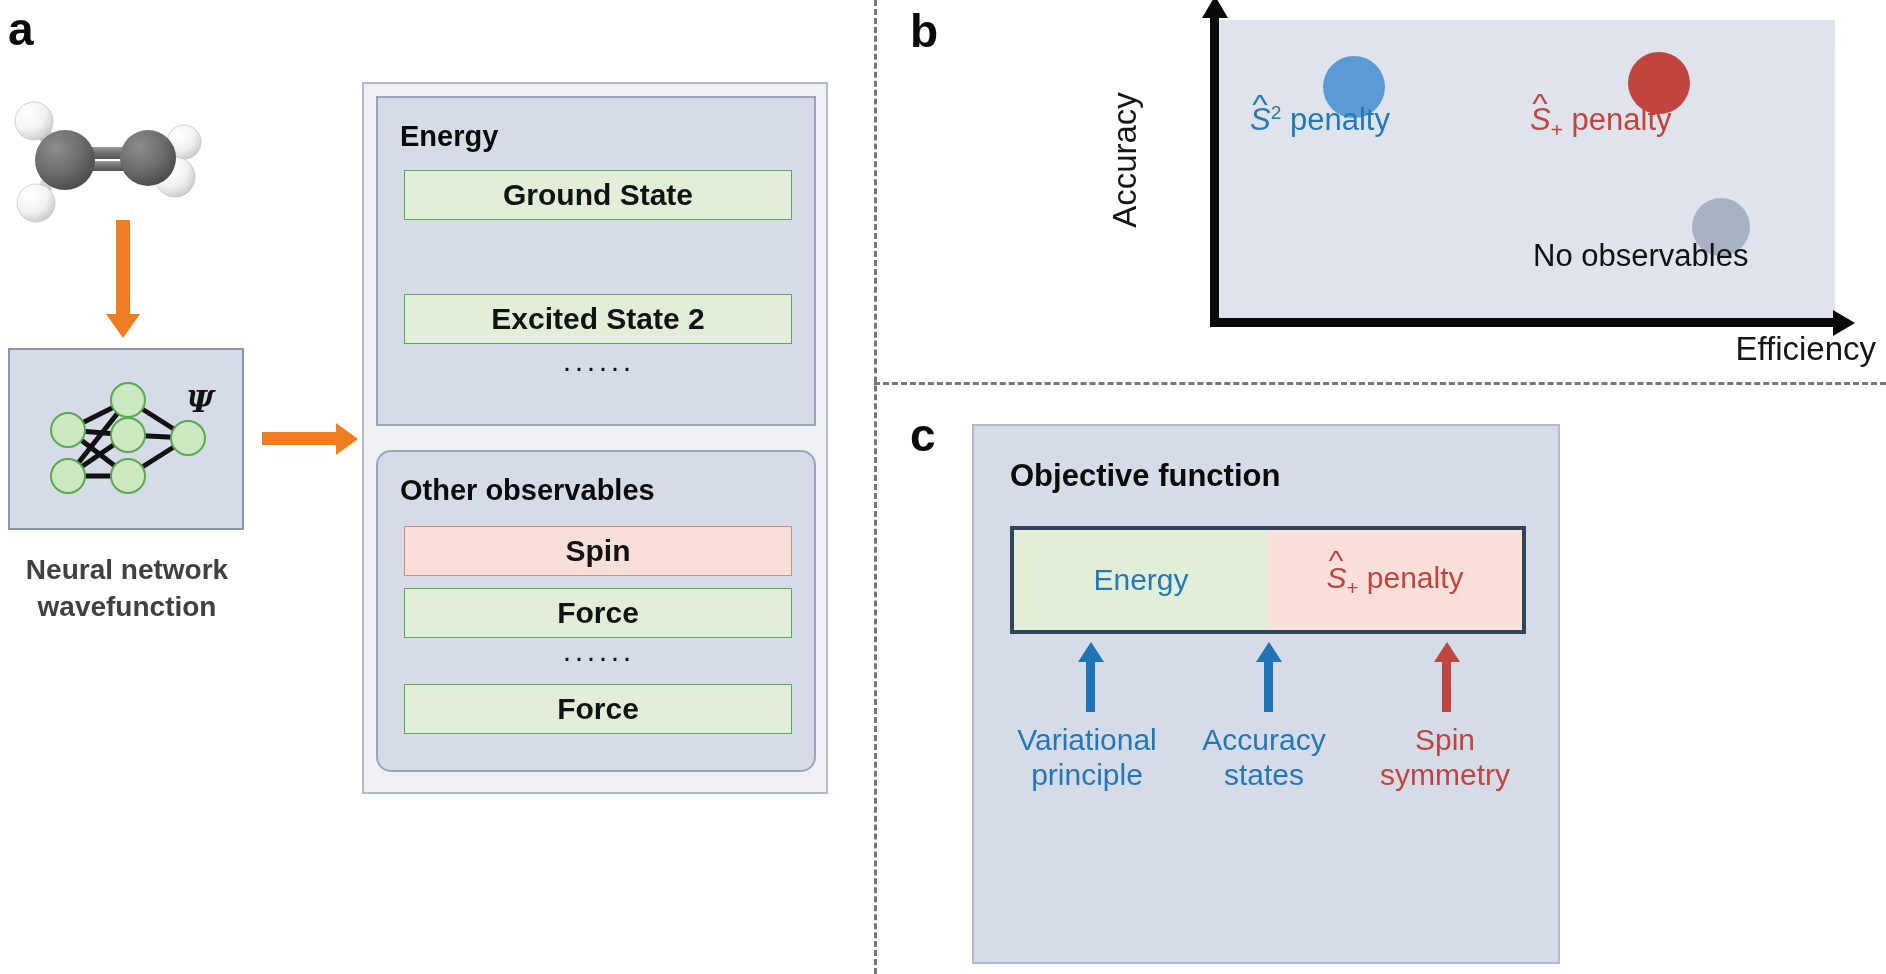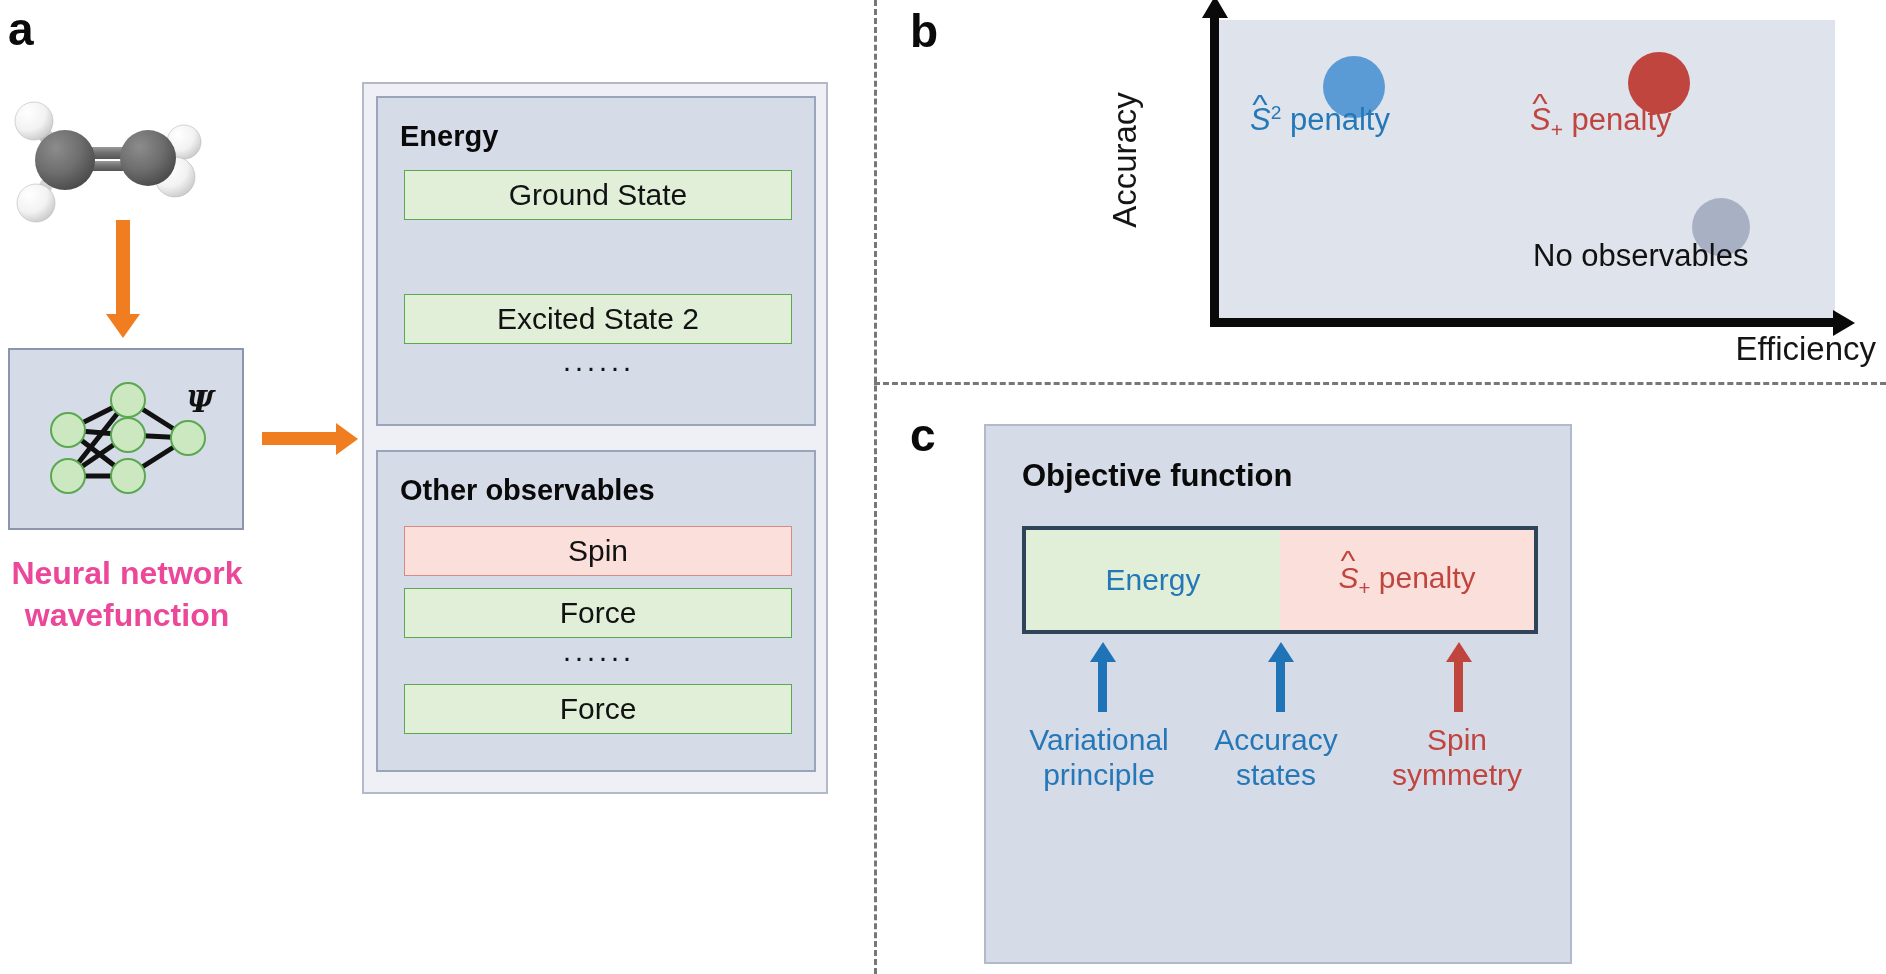--- a/index.html
+++ b/index.html
@@ -98,23 +98,23 @@
     font-size: 30px;
     color: #111;
   }
   .nn-caption {
     position: absolute;
     left: 0;
     top: 552px;
     width: 254px;
     text-align: center;
     font-weight: bold;
-    font-size: 32px;
+    font-size: 28px;
     line-height: 1.32;
-    color: #ec4899;
+    color: #404040;
   }
 
   
   .obs-outer {
     position: absolute;
     left: 362px;
     top: 82px;
     width: 466px;
     height: 712px;
     background: #eef0f5;
@@ -122,40 +122,41 @@
     box-sizing: border-box;
   }
   .obs-group {
     position: absolute;
     left: 12px;
     background: #d6dbe8;
     border: 2px solid #9aa4ba;
     box-sizing: border-box;
   }
   .obs-group.energy { top: 12px; width: 440px; height: 330px; }
-  .obs-group.other  { top: 366px; width: 440px; height: 322px; }
+  .obs-group.other  { top: 366px; width: 440px; height: 322px; border-radius: 15px; }
   .obs-title {
     position: absolute;
     left: 22px;
     top: 22px;
     font-weight: bold;
     font-size: 29px;
     color: #0a0a0a;
   }
   .obs-item {
     position: absolute;
     left: 26px;
     width: 388px;
     height: 50px;
     box-sizing: border-box;
     display: flex;
     align-items: center;
     justify-content: center;
     font-size: 30px;
     color: #121212;
+    font-weight: bold;
   }
   .obs-item.green { background: #e1efd9; border: 1px solid #5aa84f; }
   .obs-item.pink  { background: #fbdfdb; border: 1px solid #d98a84; }
   .obs-dots {
     position: absolute;
     left: 26px;
     width: 388px;
     text-align: center;
     font-size: 30px;
     letter-spacing: 2px;
@@ -249,21 +250,20 @@
   
   .c-box {
     position: absolute;
     left: 972px;
     top: 424px;
     width: 588px;
     height: 540px;
     background: #d6dbe8;
     border: 2px solid #b2bac9;
     box-sizing: border-box;
-    margin-left: 12px;
   }
   .c-title {
     position: absolute;
     left: 36px;
     top: 32px;
     font-weight: bold;
     font-size: 31px;
     color: #0a0a0a;
   }
   .c-bar {

